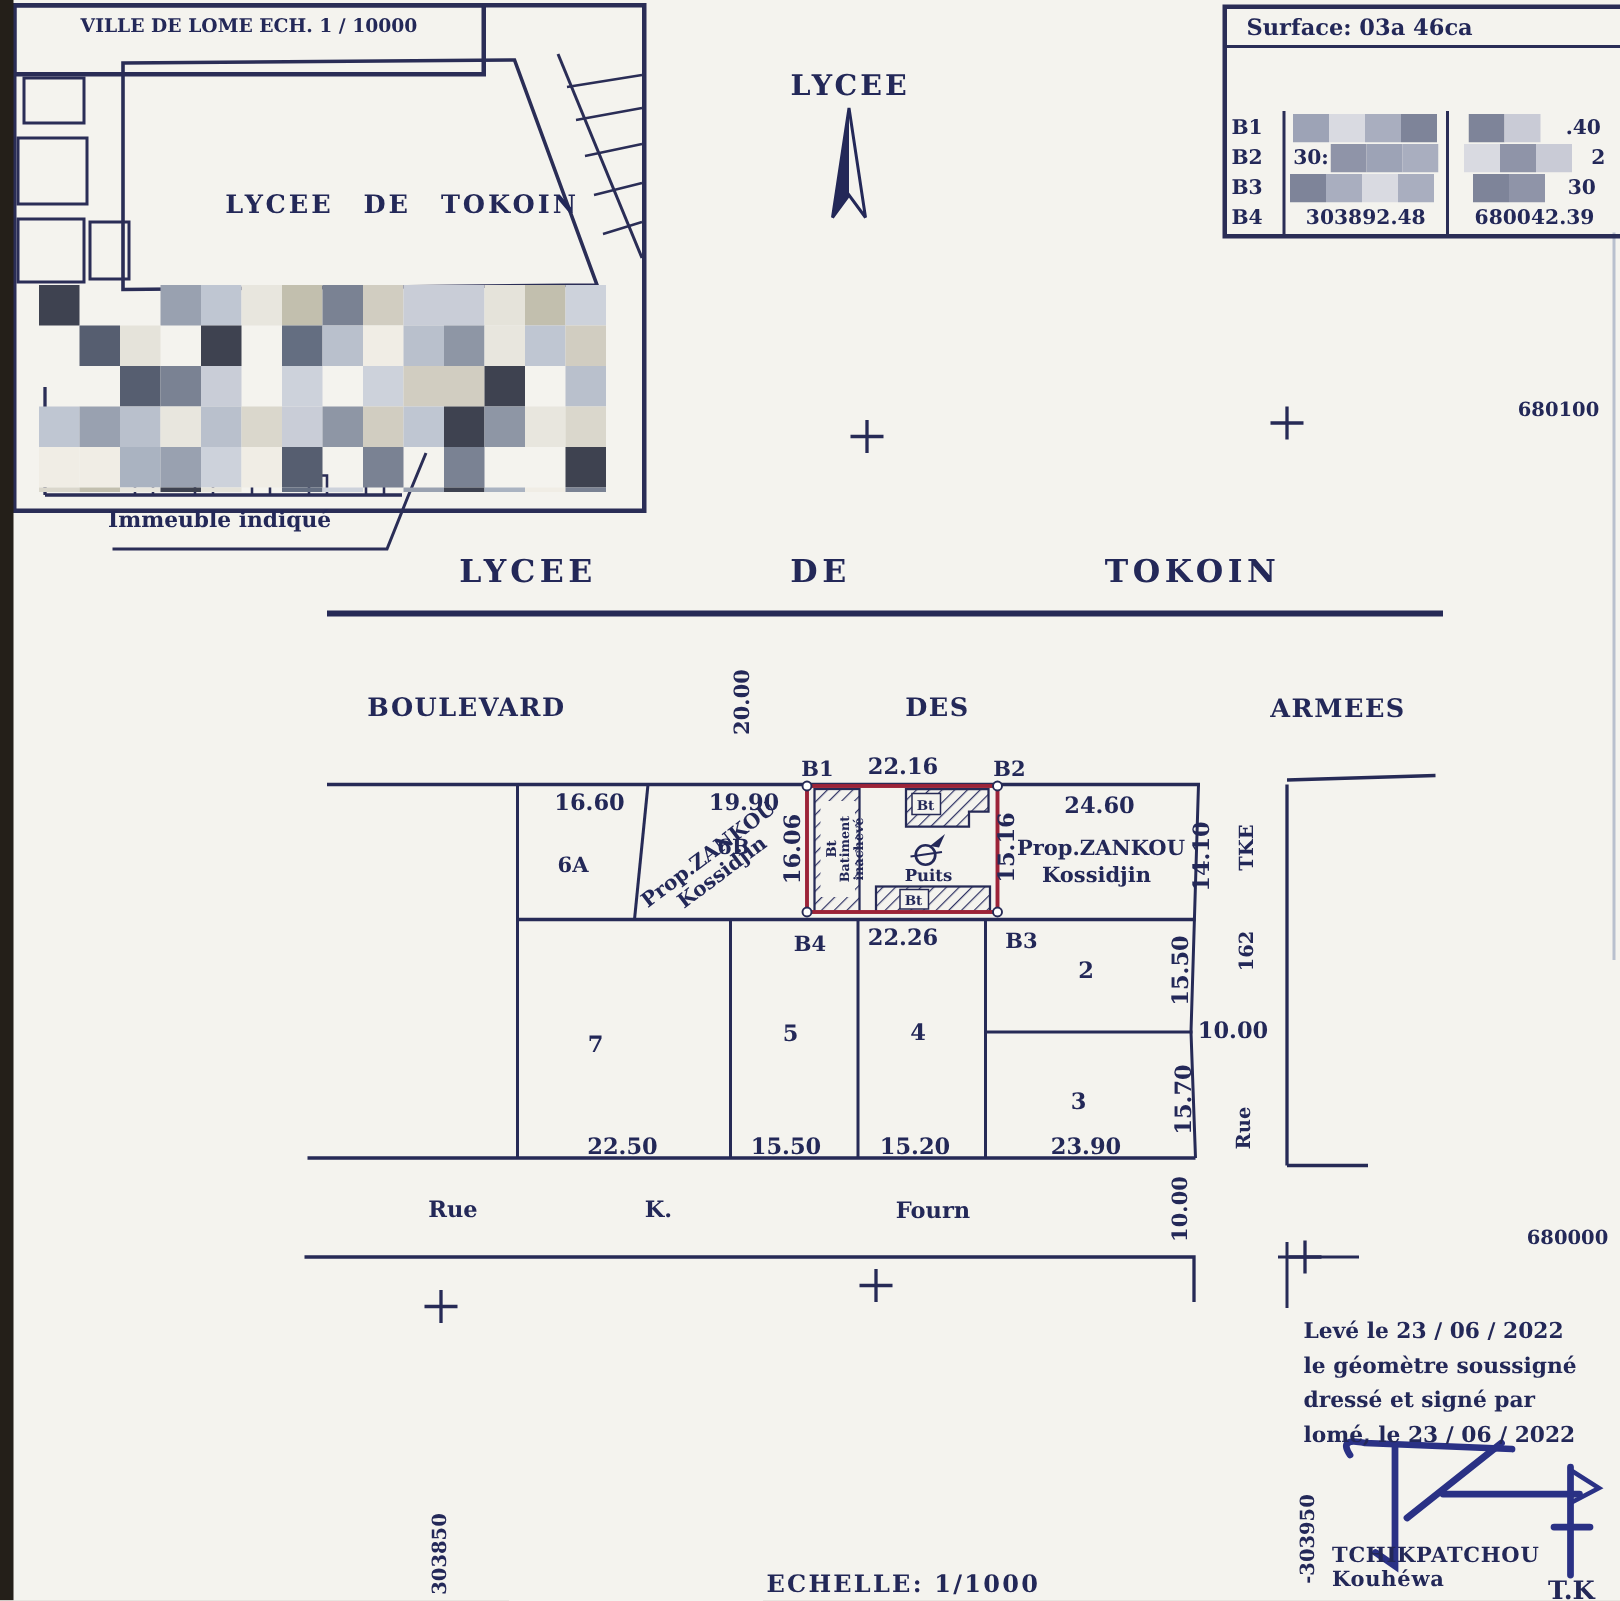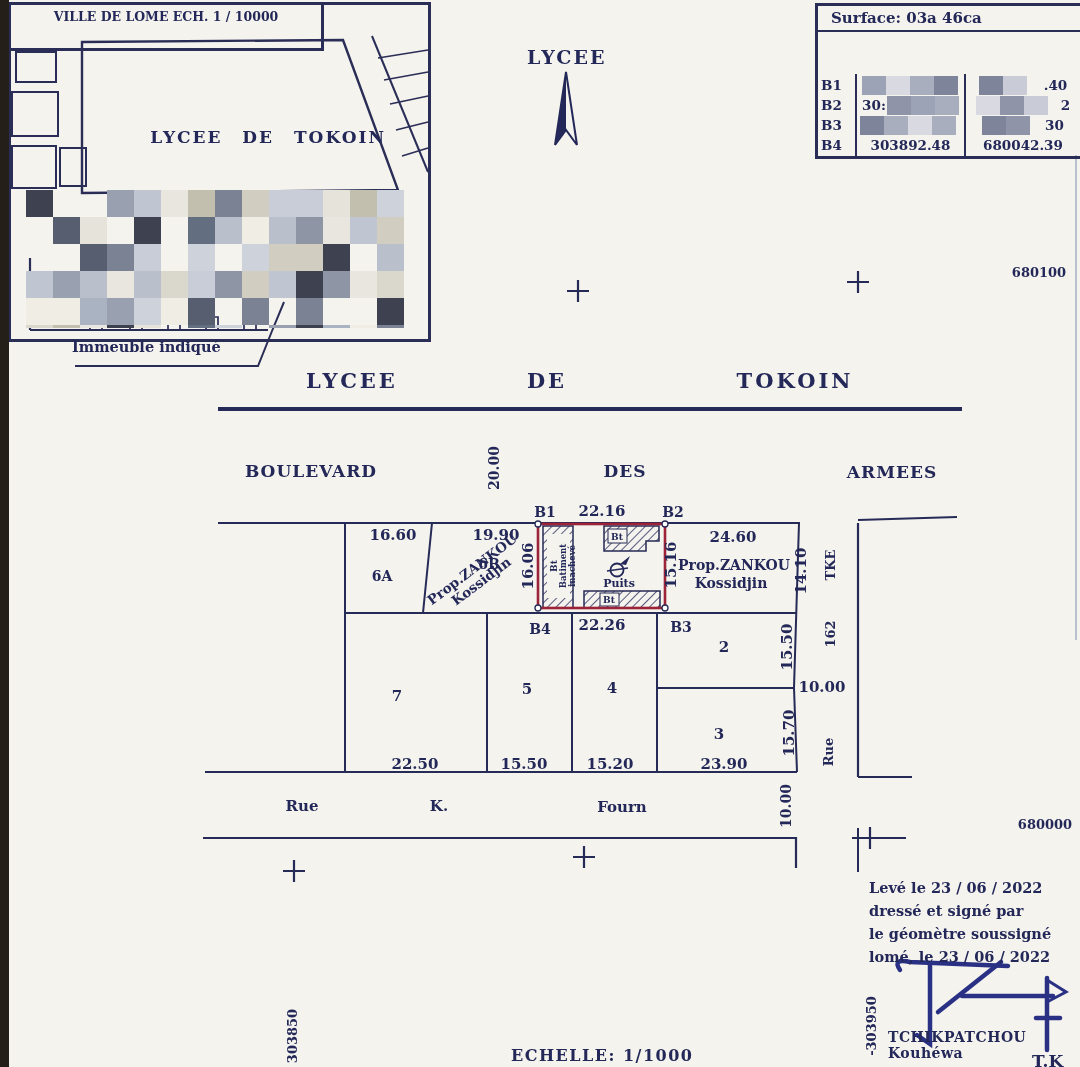--- a/index.html
+++ b/index.html
@@ -257,22 +257,22 @@
       <div class="brow" style="top:61px">
         <div class="bc1">B4</div>
         <div class="bc2">303892.48</div>
         <div class="bc3">680042.39</div>
       </div>
     </div>
   </div>
 
   <div class="abs sig">
     <div>Levé le 23 / 06 / 2022</div>
+    <div>le géomètre soussigné</div>
     <div>dressé et signé par</div>
-    <div>le géomètre soussigné</div>
     <div>lomé, le 23 / 06 / 2022</div>
   </div>
   <div class="abs surveyor">TCHIKPATCHOU Kouhéwa</div>
   <div class="abs initials">T.K</div>
   <div class="abs echelle">ECHELLE: 1/1000</div>
 
   <div class="abs scan-edge"></div>
 </div>
 
 </body></html>

